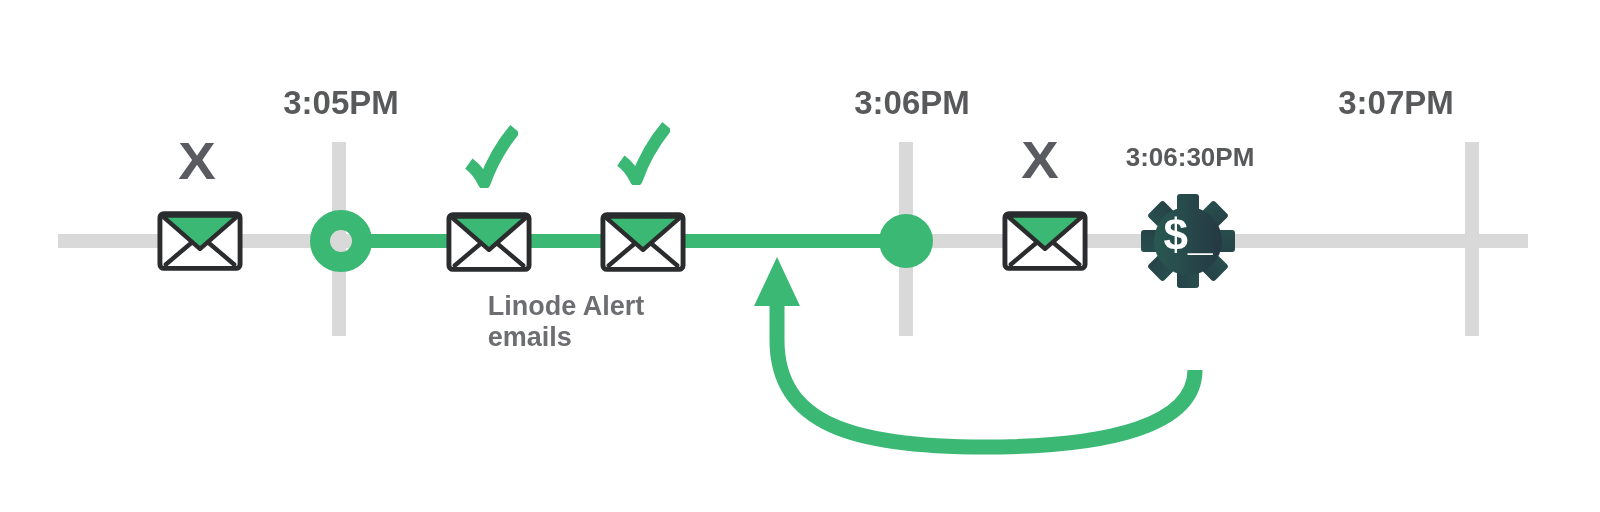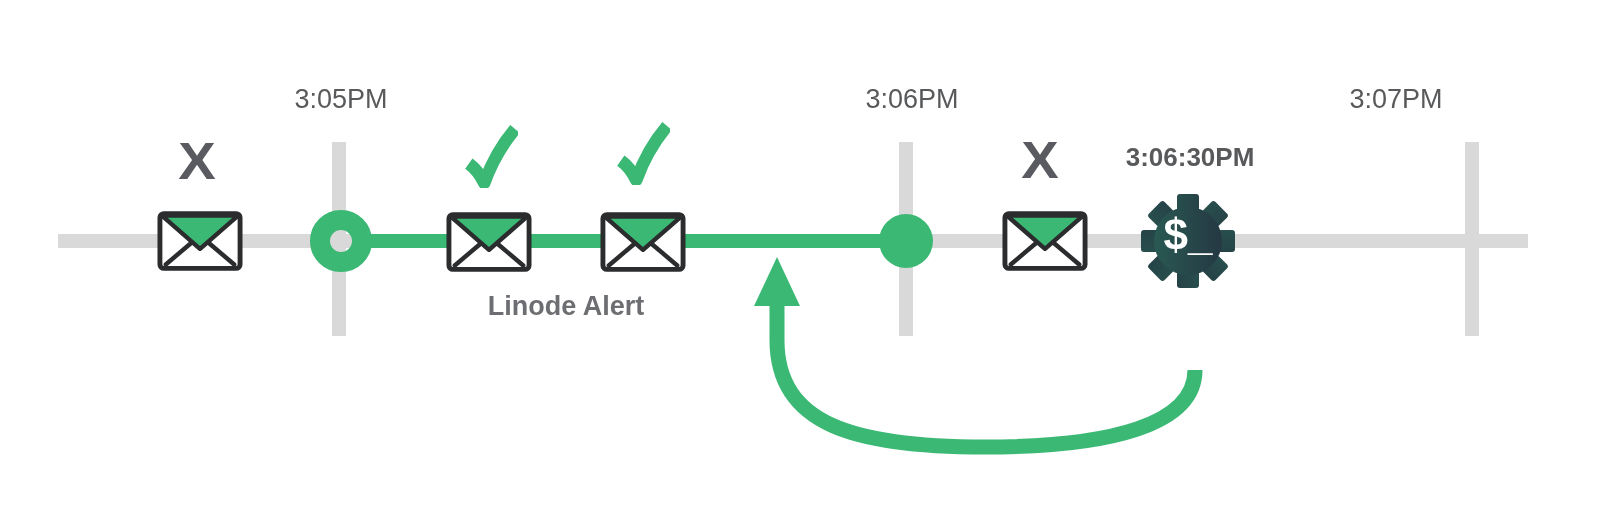--- a/index.html
+++ b/index.html
@@ -9,21 +9,21 @@
     background:#ffffff;
     overflow:hidden;
     font-family:"Liberation Sans", sans-serif;
   }
   .abs{position:absolute;}
   .bar{background:#d9d9d9;}
   .green-bar{background:#3ab874;}
   .tick{position:absolute;top:142px;width:14px;height:194px;background:#d9d9d9;}
   .time-label{
     position:absolute;top:84px;transform:translateX(-50%);
-    font-size:27px;font-weight:normal;color:#58595b;white-space:nowrap;
+    font-size:33px;font-weight:bold;color:#58595b;white-space:nowrap;
   }
   .sub-time-label{
     position:absolute;transform:translateX(-50%);
     font-size:26px;font-weight:bold;color:#58595b;white-space:nowrap;
   }
   .caption{
     position:absolute;transform:translateX(-50%);
     font-size:27px;font-weight:bold;color:#6d6e71;
     text-align:left;line-height:1.16;white-space:nowrap;
   }
@@ -128,20 +128,21 @@
         <rect x="-11" y="-47" width="22" height="20" rx="3" transform="rotate(270)"></rect>
         <rect x="-11" y="-47" width="22" height="20" rx="3" transform="rotate(315)"></rect>
         <circle r="34"></circle>
       </g>
       <text x="0" y="9" text-anchor="middle" fill="#ffffff" font-family="Liberation Sans, sans-serif" font-size="44" font-weight="bold">$_</text>
     </svg>
   </div>
 
   <div class="caption" style="left:566px;top:291px;">
     <div>Linode Alert</div>
+    <div>emails</div>
   </div>
   <div class="caption" style="left:1188px;top:295px;">
   </div>
 
   <div class="abs" style="left:740px;top:248px;">
     <svg width="480" height="230" viewBox="0 0 480 230">
       <path d="M455 122 C455 177 370 199 245 199 C115 199 37 177 37 92 L37 58" fill="none" stroke="#3ab874" stroke-width="15"></path>
       <polygon points="14,58 60,58 37,9" fill="#3ab874"></polygon>
     </svg>
   </div>

